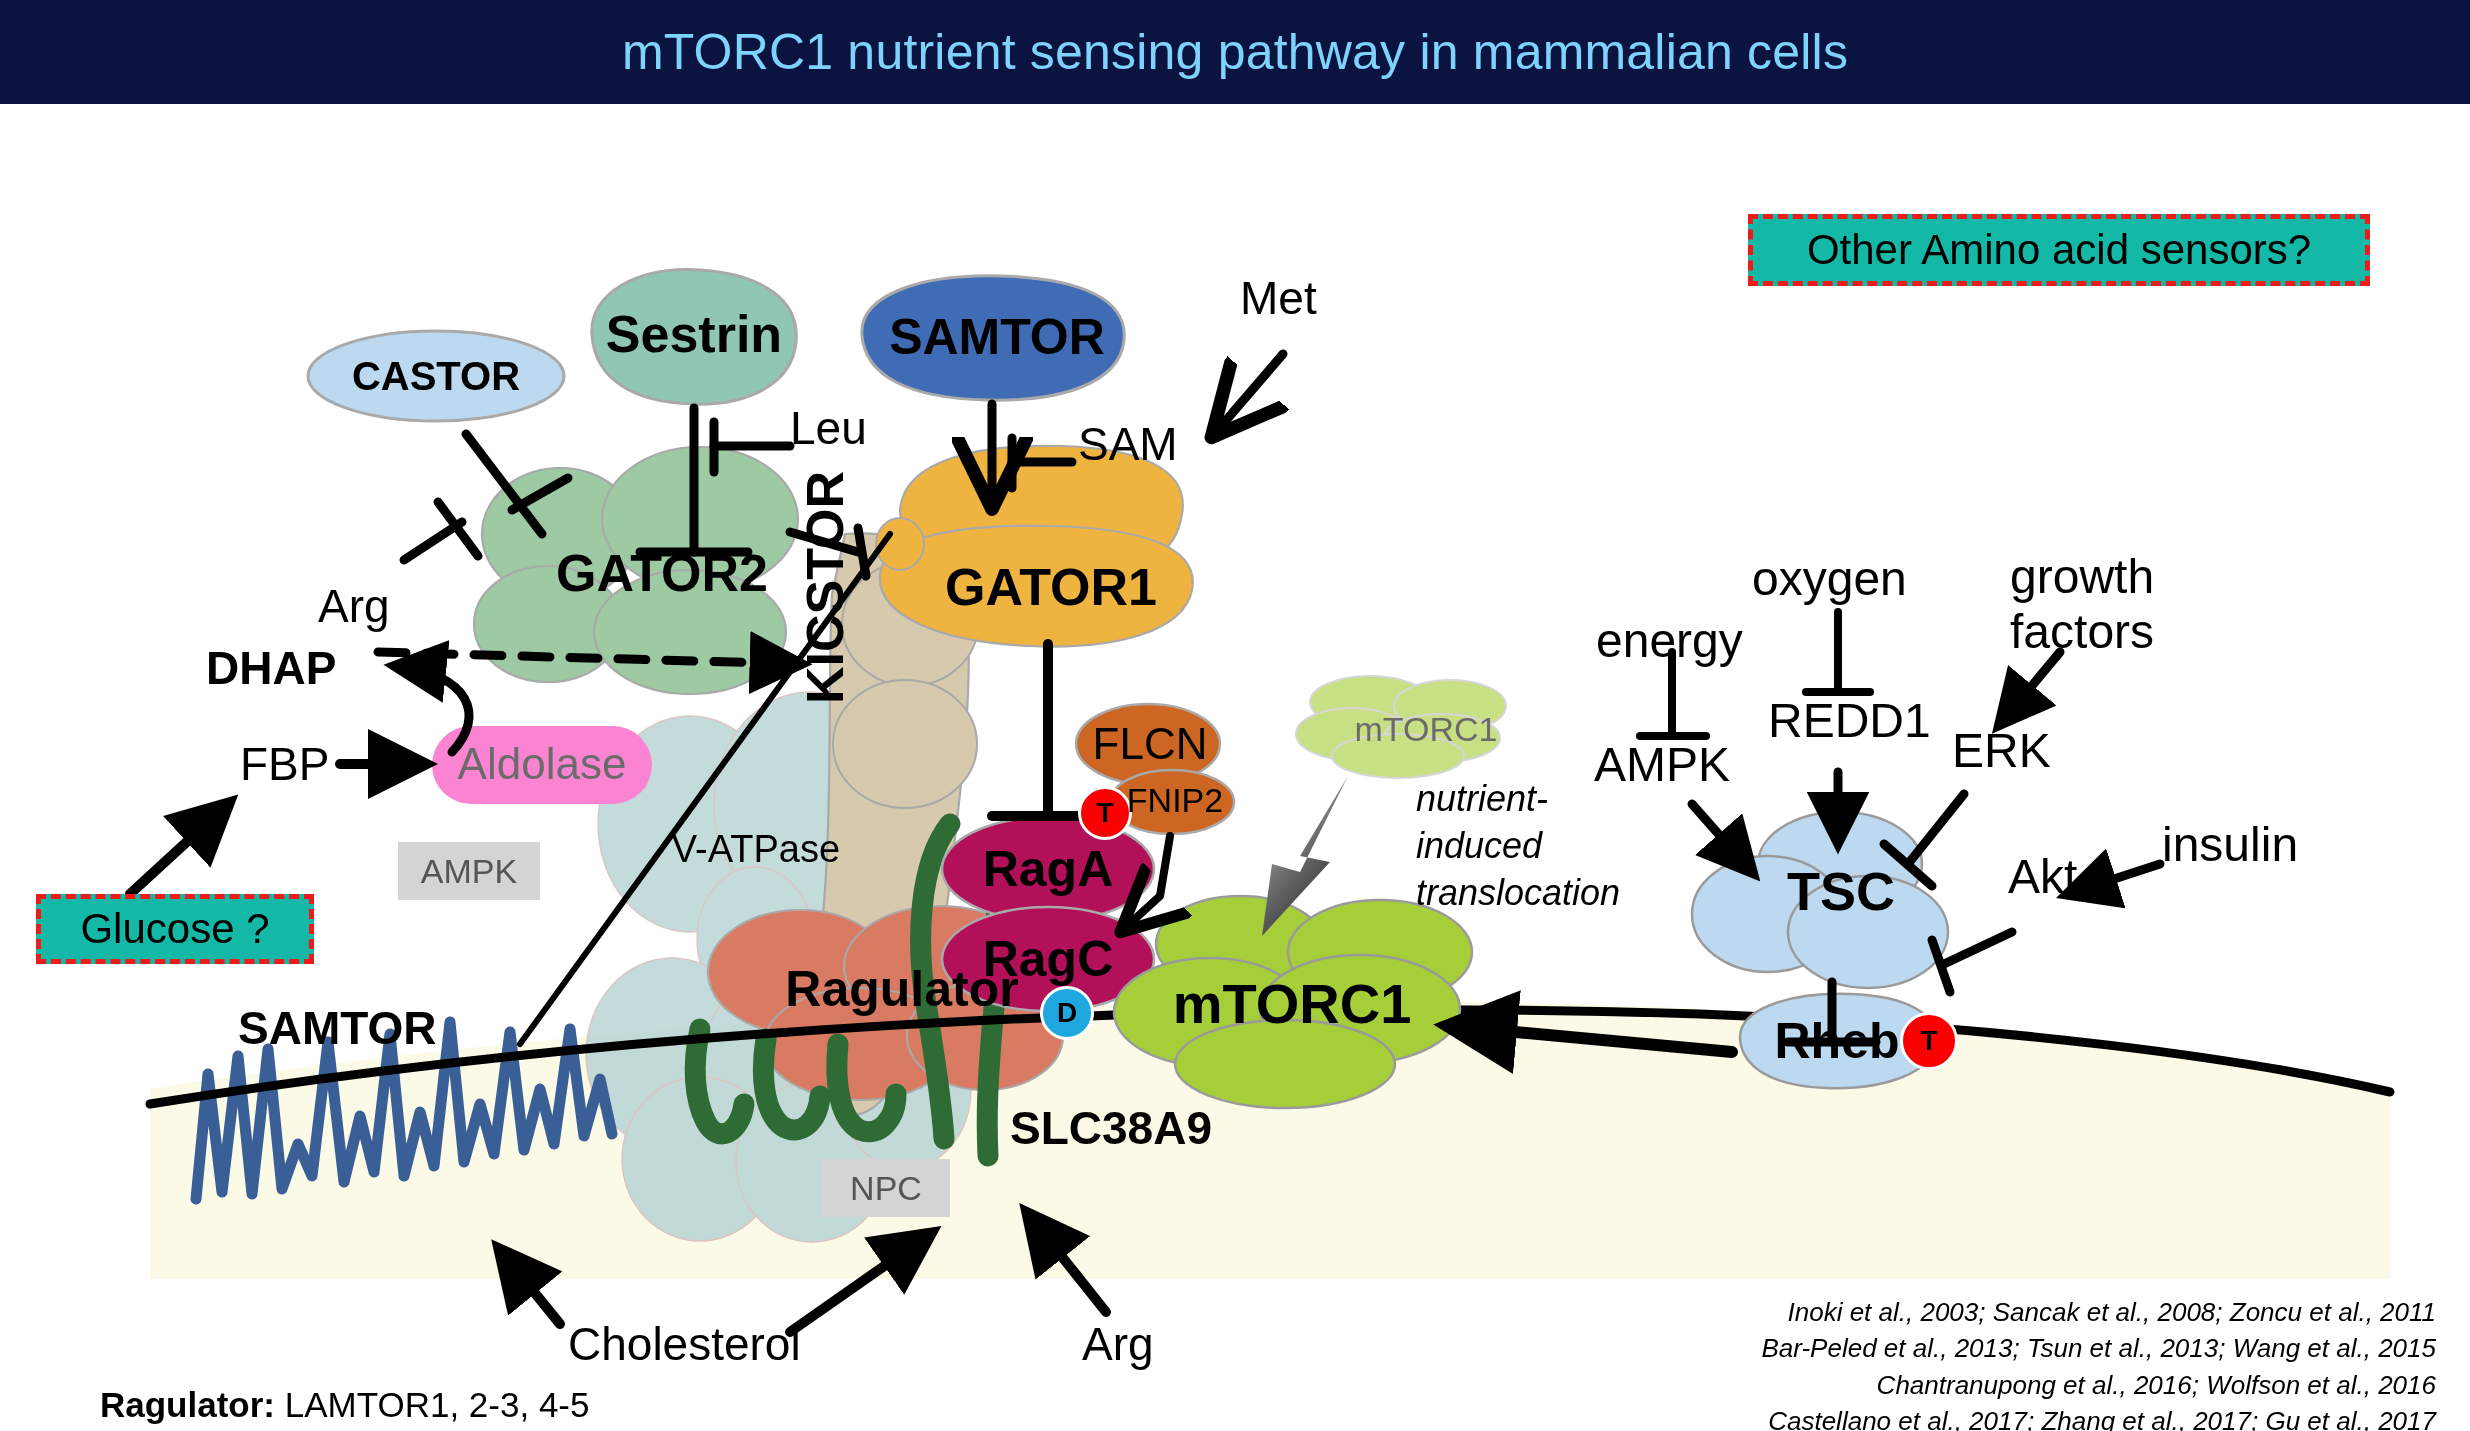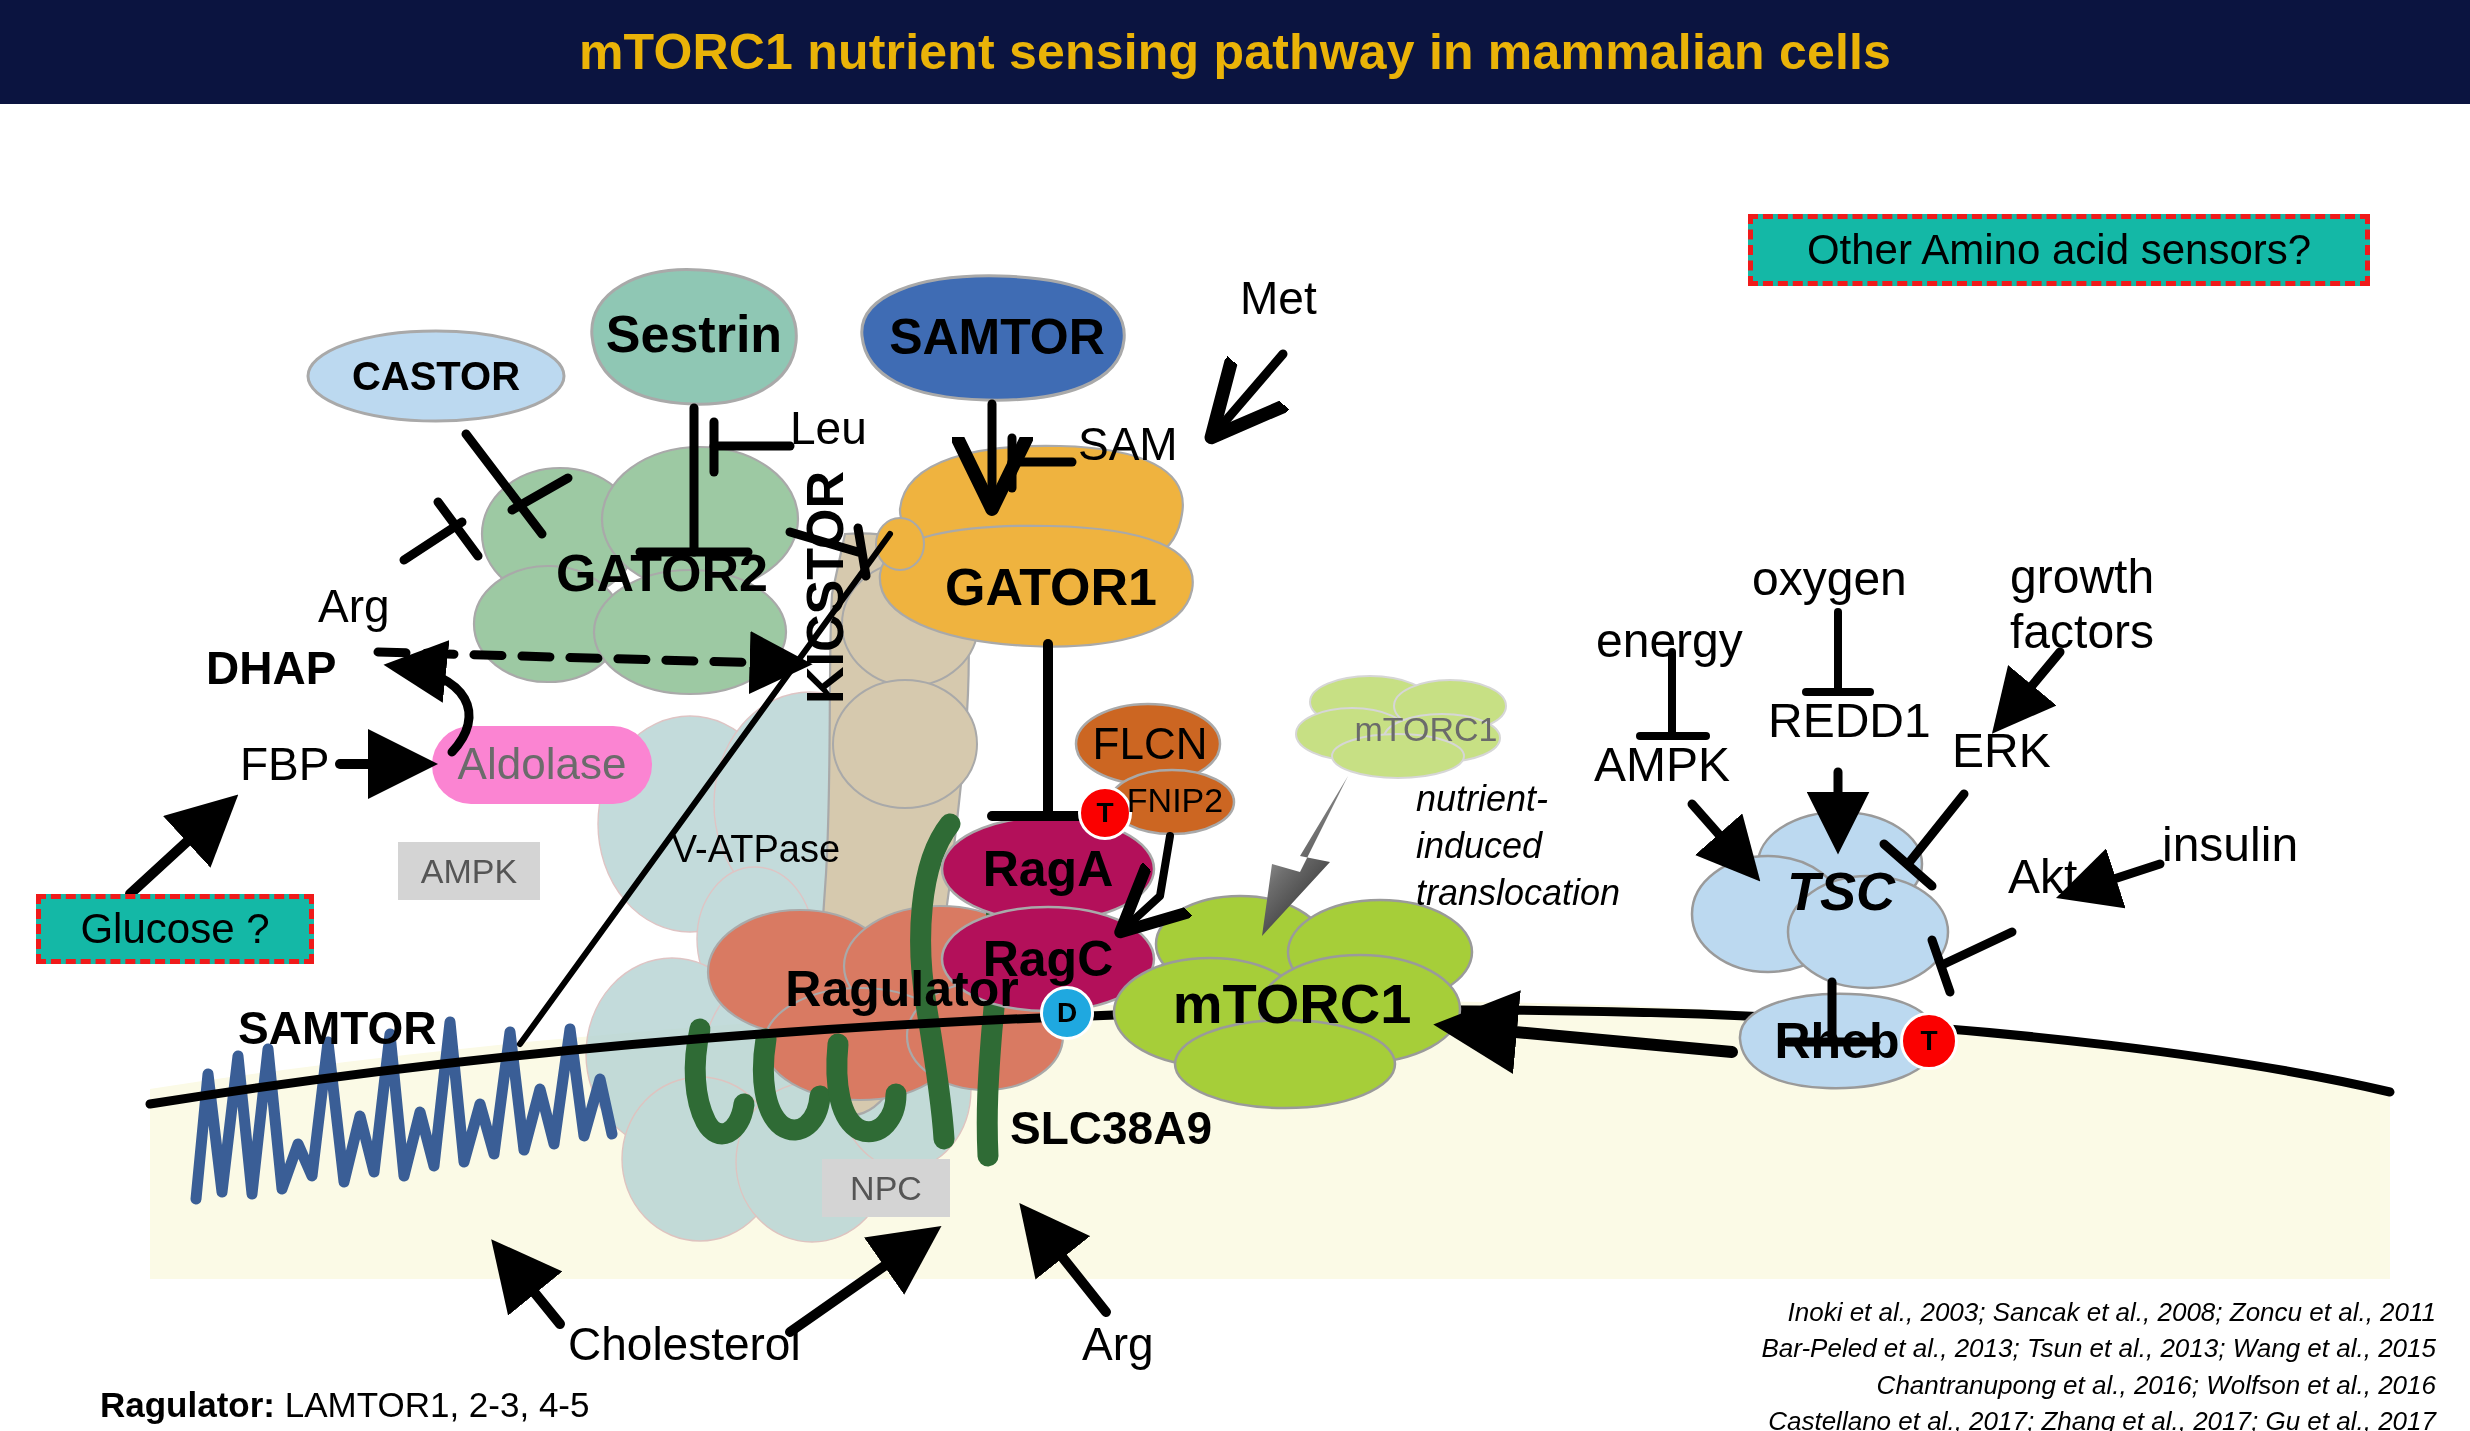--- a/index.html
+++ b/index.html
@@ -15,23 +15,23 @@
     overflow: hidden;
   }
   
   #title-bar {
     position: absolute; left: 0; top: 0;
     width: 2470px; height: 104px;
     background: #0b1440;
     display: flex; align-items: center; justify-content: center;
   }
   #title-text {
-    color: #eab308;
+    color: #7dd3fc;
     font-size: 50px;
-    font-weight: bold;
+    font-weight: normal;
     letter-spacing: 0.2px;
     white-space: nowrap;
   }
   
   #canvas {
     position: absolute; left: 0; top: 104px;
     width: 2470px; height: 1327px;
   }
   svg.layer {
     position: absolute; left: 0; top: 0;
@@ -426,21 +426,21 @@
     <div class="lbl" style="left:1594px; top:636px; font-size:48px;">AMPK</div>
 
     <div class="lbl" style="left:1768px; top:592px; font-size:48px;">REDD1</div>
 
     <div class="lbl" style="left:1952px; top:622px; font-size:48px;">ERK</div>
 
     <div class="lbl" style="left:2162px; top:716px; font-size:48px;">insulin</div>
 
     <div class="lbl" style="left:2008px; top:748px; font-size:48px;">Akt</div>
 
-    <div class="blob-label t-bold" style="left:1756px; top:756px; width:170px; height:62px; font-size:54px; color:#000;font-style:italic;">TSC</div>
+    <div class="blob-label t-bold" style="left:1756px; top:756px; width:170px; height:62px; font-size:54px; color:#000;">TSC</div>
 
     <div class="blob-label t-bold" style="left:1748px; top:908px; width:178px; height:58px; font-size:50px; color:#000;">Rheb</div>
 
     <div class="badge" style="left:1900px; top:908px; width:58px; height:58px; background:#fb0000; font-size:28px;">T</div>
 
     <div id="legend">
       <div>
         <b>Ragulator:</b><span> LAMTOR1, 2-3, 4-5</span>
       </div>
       <div>

